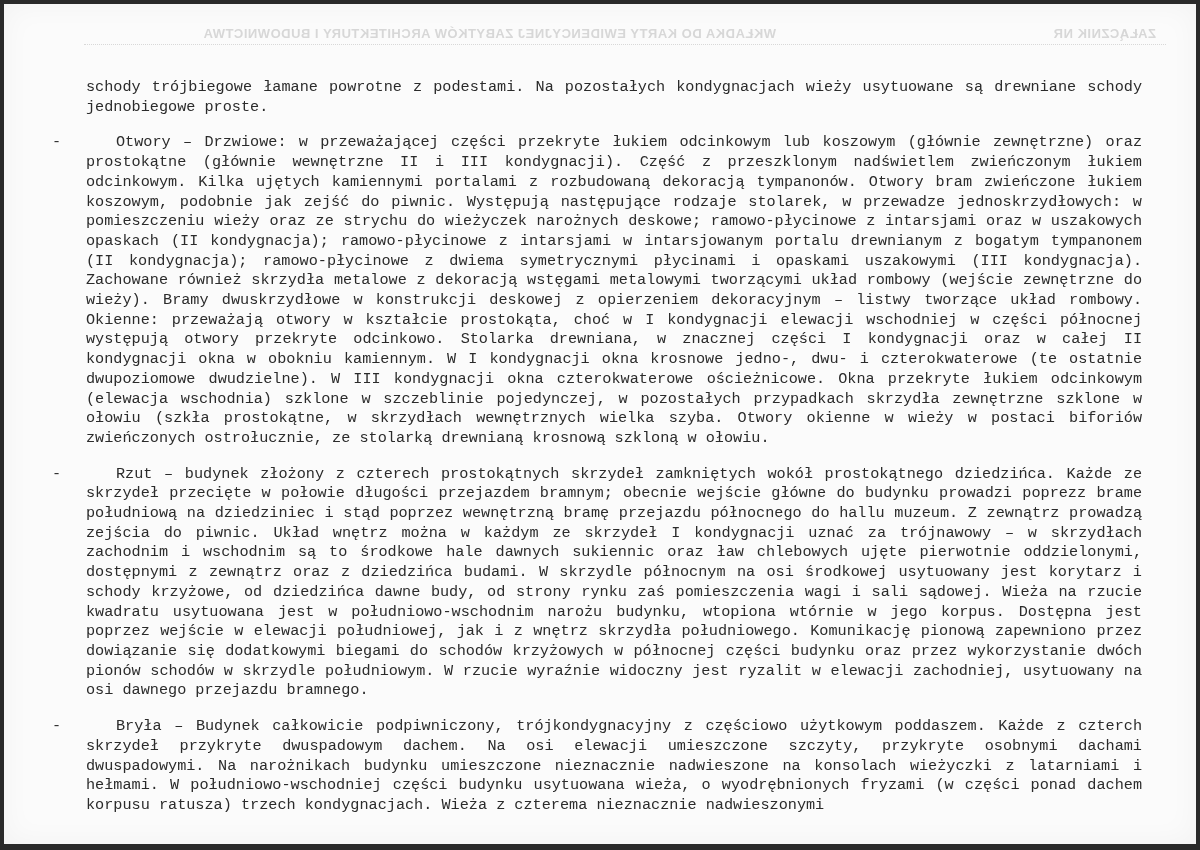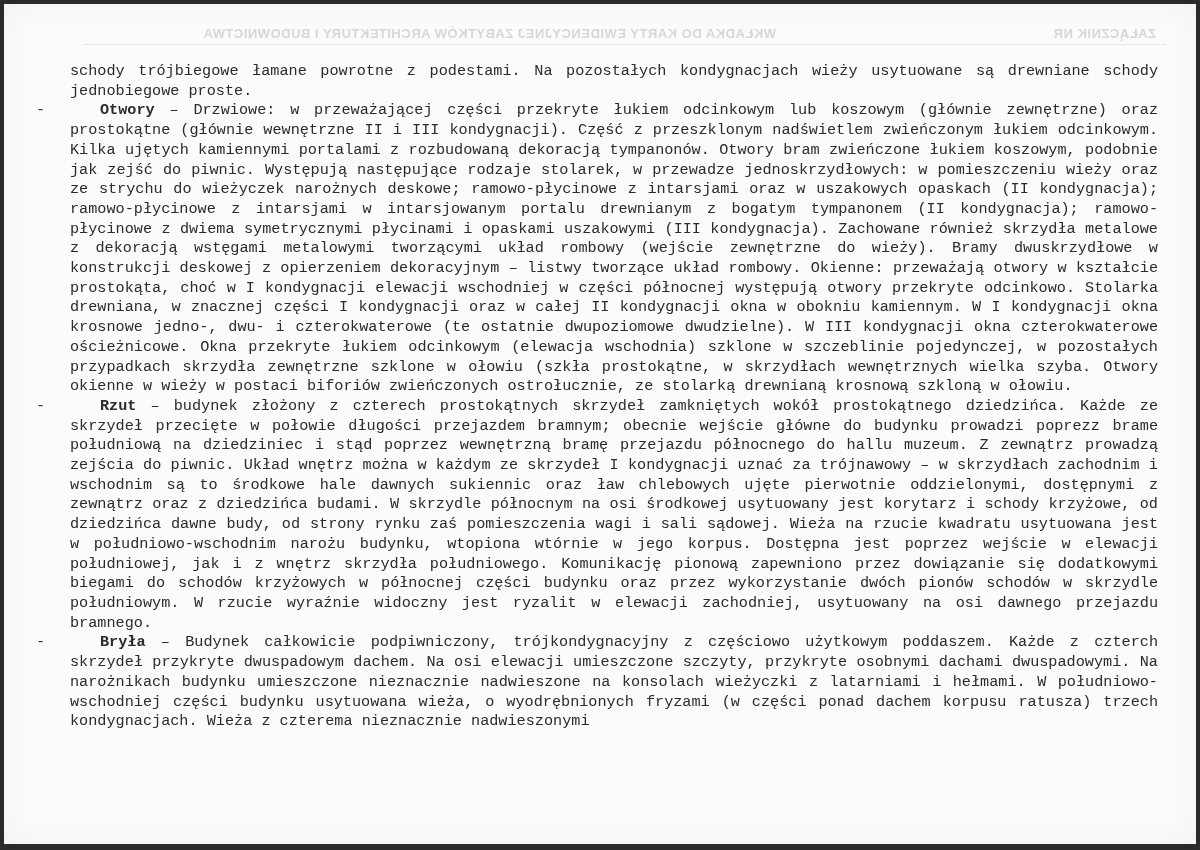--- a/index.html
+++ b/index.html
@@ -22,26 +22,26 @@
   }
   .ghost-header .right { position: absolute; right: 20px; top: 0; }
   .ghost-header .left { position: absolute; left: 400px; top: 0; }
   .ghost-line {
     position: absolute; top: 40px; left: 80px; right: 30px; border-top: 1px dotted #d8d8d8;
   }
   .content {
     position: absolute; left: 66px; top: 58px; width: 1088px;
     font-size: 15.2px; line-height: 19.7px; color: #2b2b2b;
   }
-  .para { text-align: justify; text-align-last: left; margin: 0; position: relative; }
+  .para { text-align: justify; text-align-last: left; margin: 16px; position: relative; }
   .para.item { text-indent: 30px; }
   .bullet {
     position: absolute; left: -34px; top: 0; text-indent: 0; color: #333;
   }
-  .heading { font-weight: bold; }
+  .heading { font-weight: normal; }
   .u { text-underline-offset: 3px; }
 </style>
 </head>
 <body>
 
 <div class="page">
   <div class="ghost-header">
     <span class="left">WKŁADKA DO KARTY EWIDENCYJNEJ ZABYTKÓW ARCHITEKTURY I BUDOWNICTWA</span>
     <span class="right" style="left:20px;right:auto;">ZAŁĄCZNIK NR</span>
   </div>

